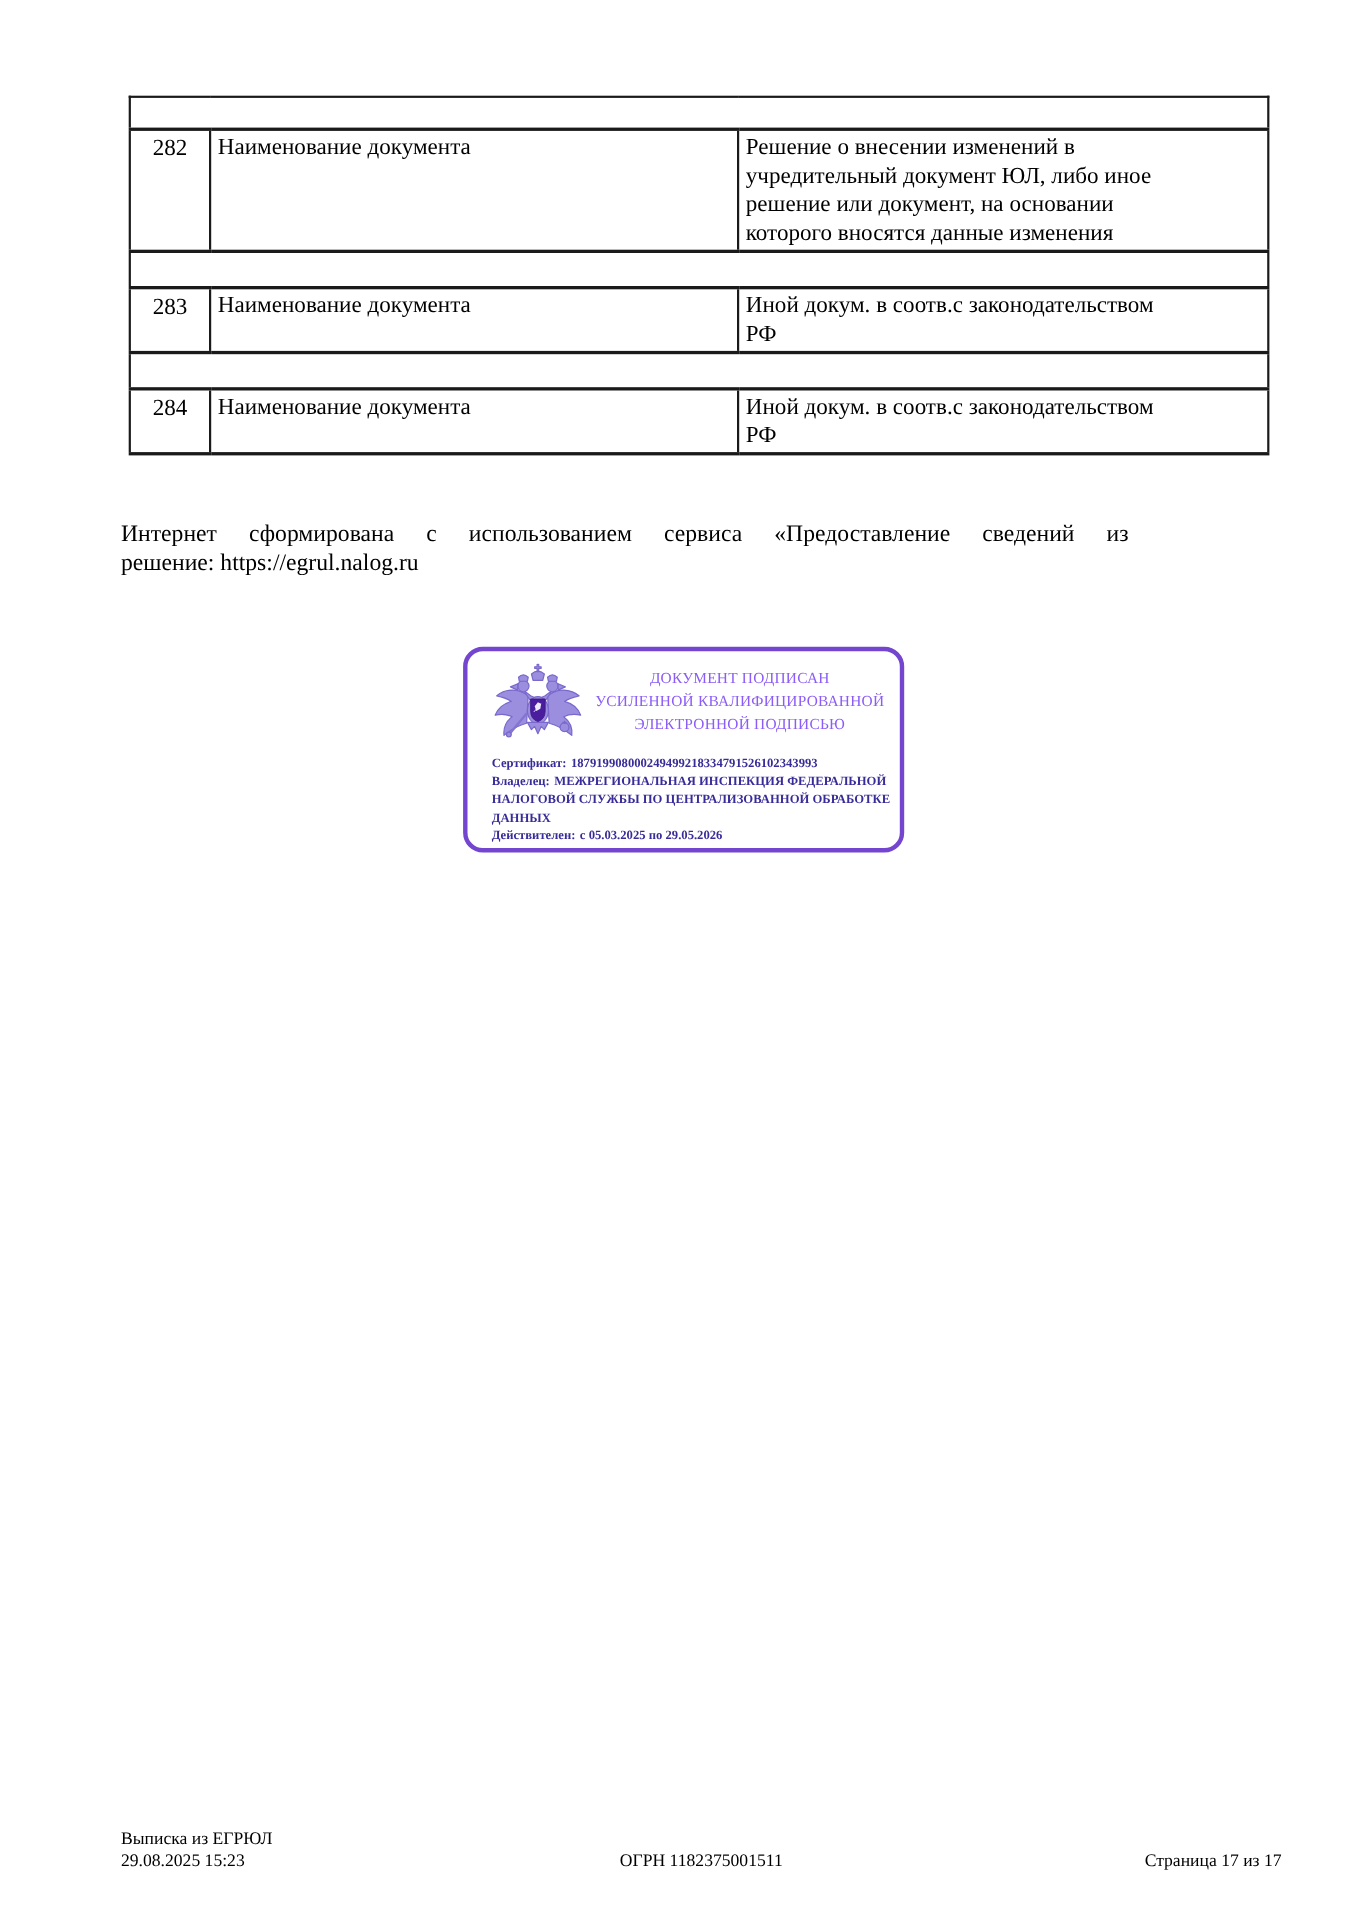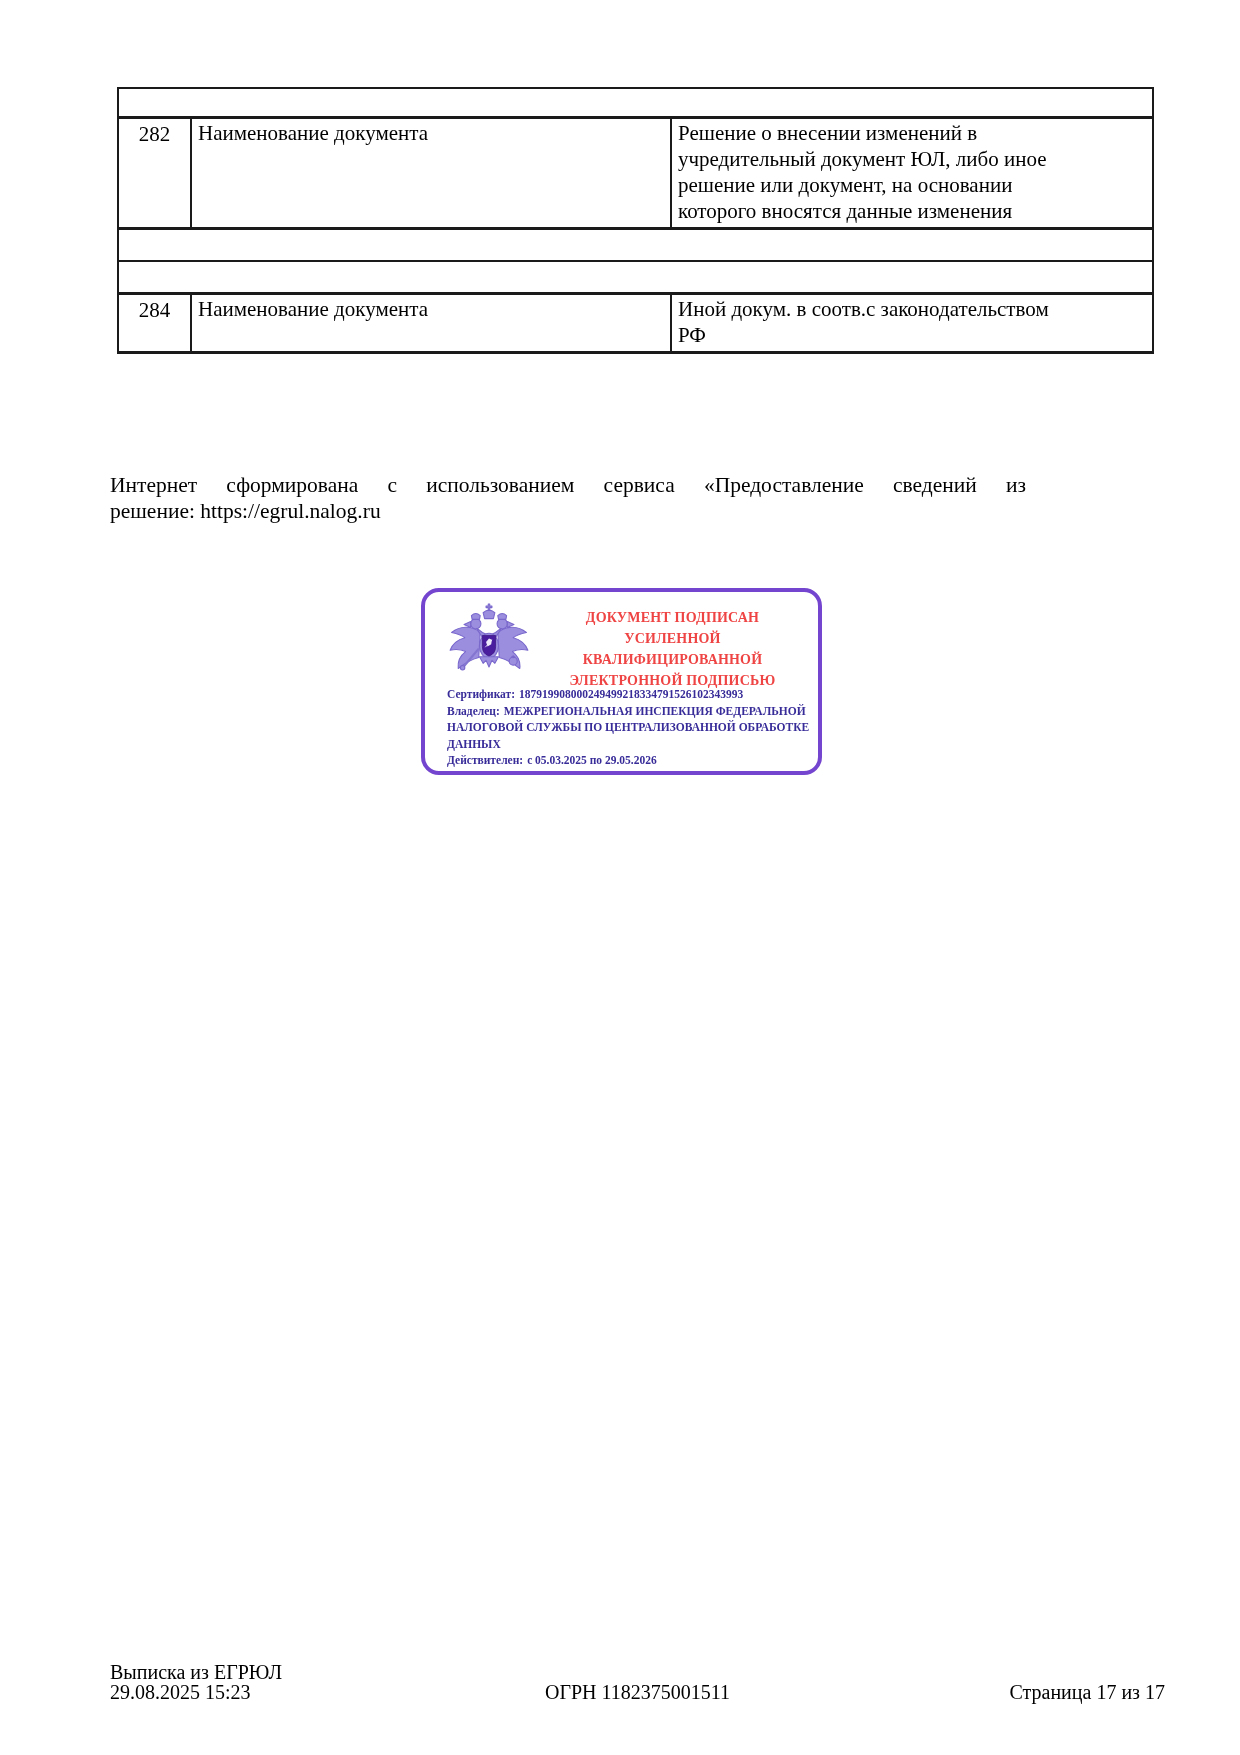--- a/index.html
+++ b/index.html
@@ -43,35 +43,35 @@
     position:absolute;left:421px;top:588px;width:401px;height:187px;
     box-sizing:border-box;
     border:4px solid #7445CE;
     border-radius:18px;
     background:#ffffff;
   }
   .stamp-inner{position:relative;width:100%;height:100%;}
   .stamp-eagle{position:absolute;left:20px;top:11px;}
   .stamp-title{
     position:absolute;left:108px;right:6px;top:15px;
-    text-align:center;font-weight:bold;
-    color:#ef4444;font-size:14px;line-height:21px;
+    text-align:center;font-weight:normal;
+    color:#8b5cf6;font-size:14px;line-height:21px;
     letter-spacing:.2px;
   }
   .stamp-details{
     position:absolute;left:22px;right:8px;top:94px;
     font-weight:bold;color:#382C99;
     font-size:11.5px;line-height:16.5px;
   }
   .stamp-details .d-label{margin-right:4px;}
 
   
   .footer{
     position:absolute;left:110px;right:75px;top:1662px;height:44px;
-    font-size:20px;line-height:20px;color:#000;
+    font-size:16px;line-height:20px;color:#000;
   }
   .f-left{position:absolute;left:0;top:0;}
   .f-center{position:absolute;left:50%;top:20px;transform:translateX(-50%);white-space:nowrap;}
   .f-right{position:absolute;right:0;top:20px;white-space:nowrap;}
 </style>
 </head>
 <body>
 
 <div class="page">
 
@@ -85,20 +85,25 @@
       <tr class="spacer spacer-first">
         <td colspan="3"></td>
       </tr>
       <tr class="record">
         <td class="c-num">282</td>
         <td class="c-label">Наименование документа</td>
         <td class="c-value">Решение о внесении изменений в учредительный документ ЮЛ, либо иное решение или документ, на основании которого вносятся данные изменения</td>
       </tr>
       <tr class="spacer">
         <td colspan="3"></td>
+      </tr>
+      <tr class="record">
+        <td class="c-num">283</td>
+        <td class="c-label">Наименование документа</td>
+        <td class="c-value">Иной докум. в соотв.с законодательством РФ</td>
       </tr>
       <tr class="spacer">
         <td colspan="3"></td>
       </tr>
       <tr class="record">
         <td class="c-num">284</td>
         <td class="c-label">Наименование документа</td>
         <td class="c-value">Иной докум. в соотв.с законодательством РФ</td>
       </tr>
     </tbody>

